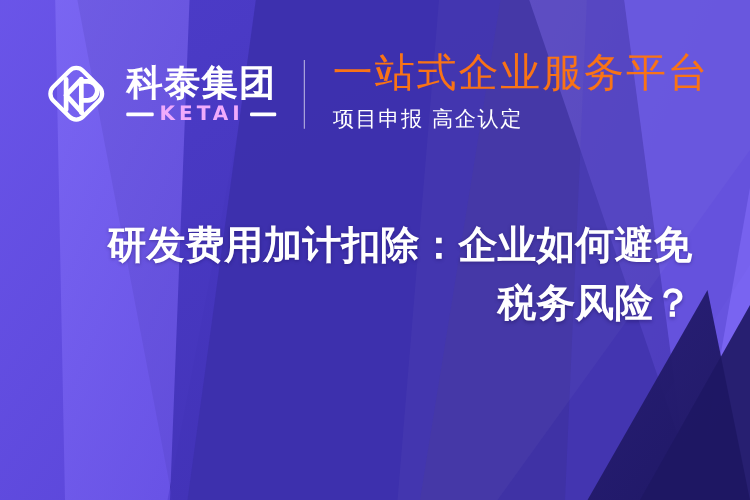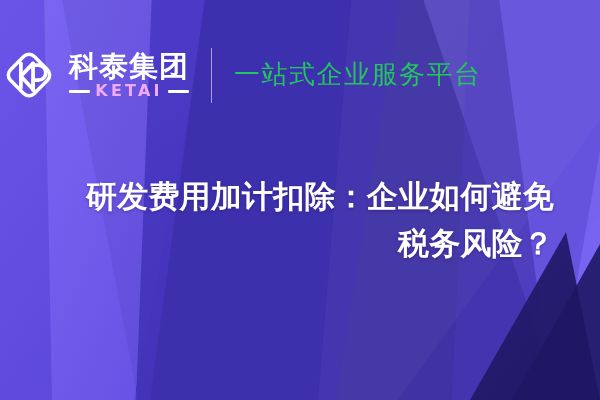--- a/index.html
+++ b/index.html
@@ -31,20 +31,21 @@
 
   
   .header {
     position: absolute;
     left: 0;
     top: 0;
     width: 600px;
     height: 150px;
     display: flex;
     align-items: center;
+    justify-content: center;
     gap: 0px;
   }
 
   .logo-block {
     display: flex;
     align-items: center;
     gap: 11px;
     padding-right: 22px;
   }
 
@@ -106,24 +107,24 @@
   }
 
   .tagline-block {
     display: flex;
     flex-direction: column;
     justify-content: center;
     padding-left: 22px;
   }
 
   .tagline-main {
-    font-family: Liberation Serif, serif;
-    font-size: 26px;
+    font-family: Liberation Mono, monospace;
+    font-size: 32px;
     font-weight: 400;
-    color: #22c55e;
+    color: #f97316;
     letter-spacing: 1.5px;
     line-height: 1.2;
     white-space: nowrap;
   }
 
   .tagline-sub {
     font-family: "DejaVu Sans", "Liberation Sans", sans-serif;
     font-size: 17px;
     font-weight: 400;
     color: #ffffff;
@@ -228,18 +229,19 @@
           <span class="logo-en">KETAI</span>
           <span class="logo-dash"></span>
         </div>
       </div>
     </div>
 
     <span class="divider"></span>
 
     <div class="tagline-block">
       <div class="tagline-main">一站式企业服务平台</div>
+      <div class="tagline-sub">项目申报 高企认定</div>
     </div>
   </div>
 
   <h1 class="headline">研发费用加计扣除：企业如何避免税务风险？</h1>
 
 </div>
 
 </body></html>

